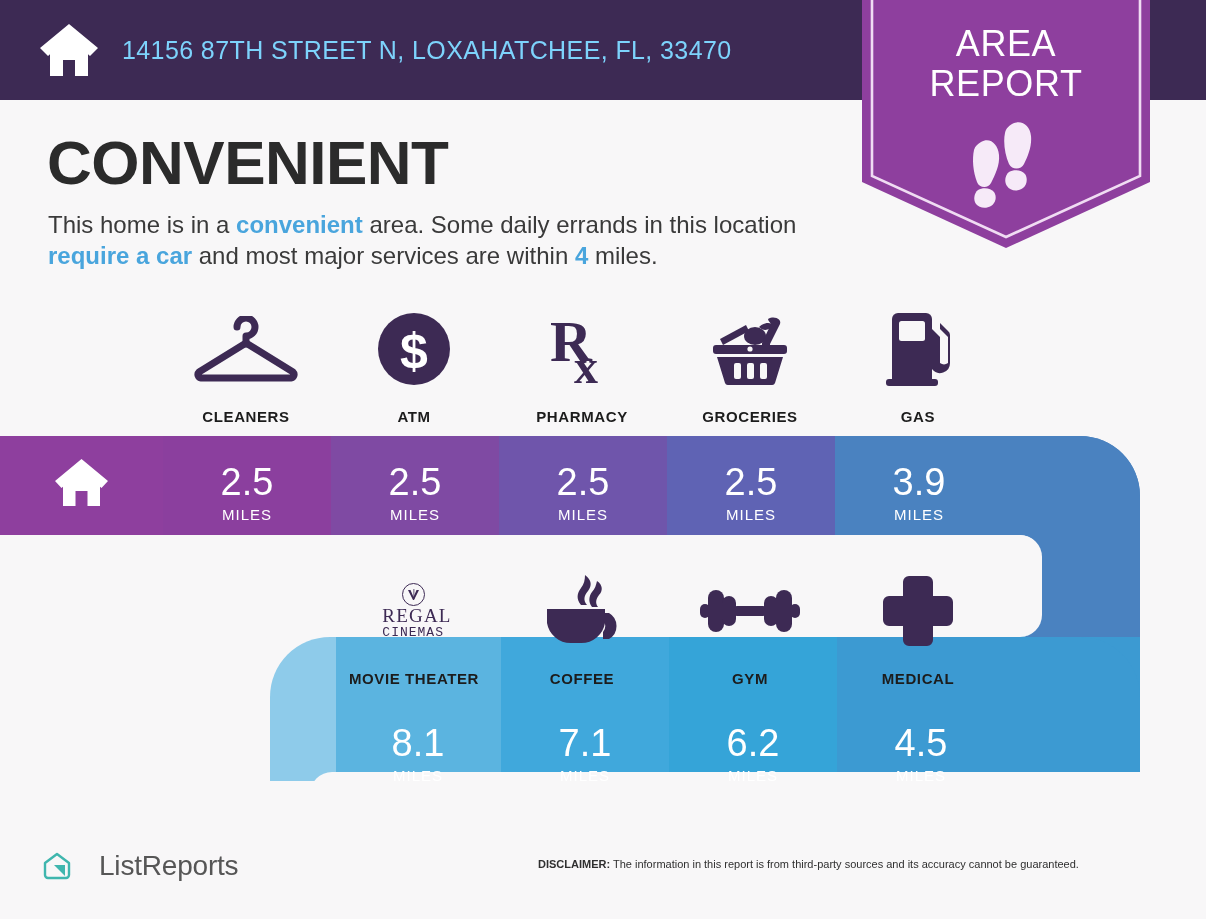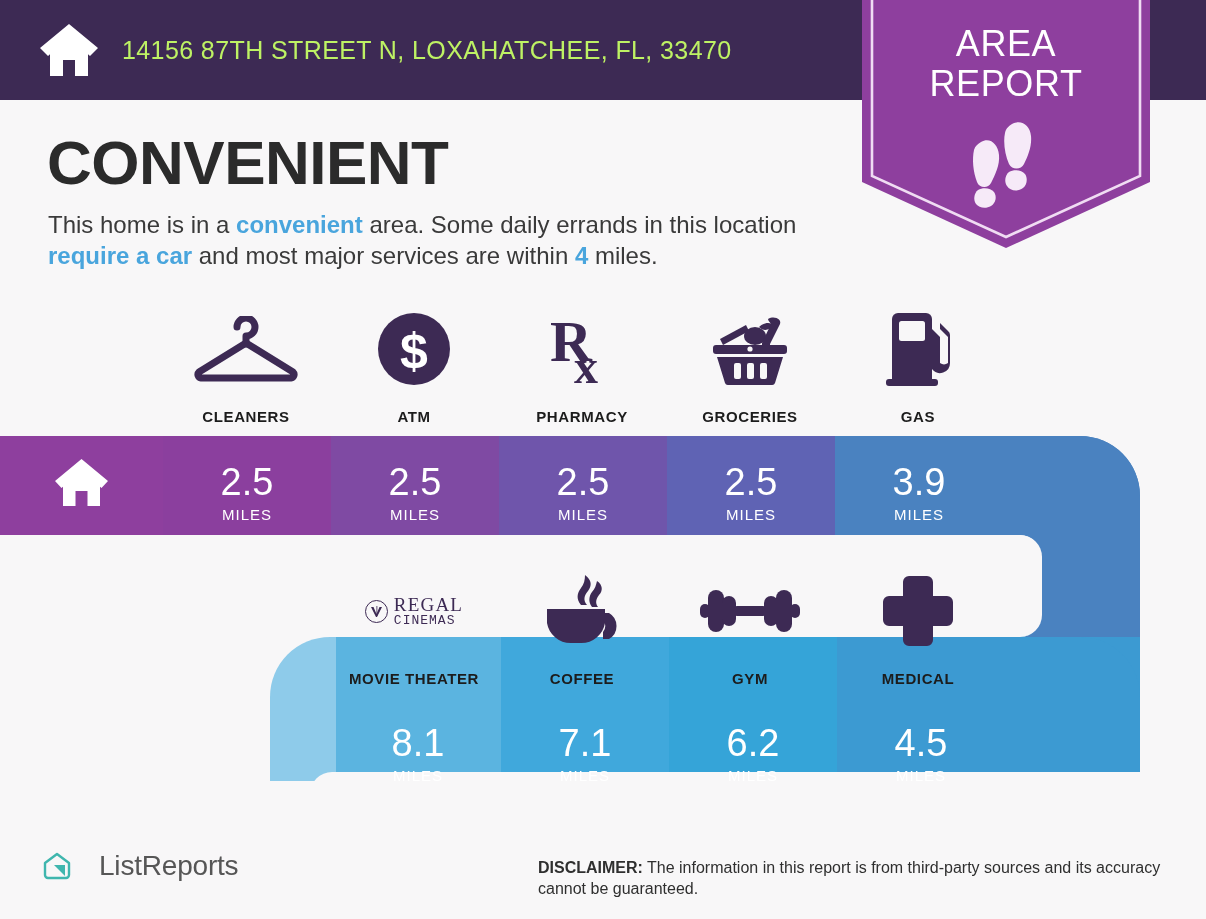--- a/index.html
+++ b/index.html
@@ -21,21 +21,21 @@
     position: absolute; left: 0; top: 0;
     width: 1206px; height: 100px;
     background: #3d2a54;
     display: flex; align-items: center;
   }
   #header-house {
     margin-left: 38px; width: 62px; height: 56px; flex: none;
   }
   #header-address {
     margin-left: 22px;
-    color: #bef264;
+    color: #7dd3fc;
     font-size: 25px;
     letter-spacing: 0.4px;
     font-weight: 400;
     white-space: nowrap;
   }
 
   
   #badge {
     position: absolute; left: 862px; top: 0;
     width: 288px; height: 248px;
@@ -129,29 +129,29 @@
   #logo-mark { width: 30px; height: 30px; flex: none; }
   #logo-text {
     margin-left: 27px;
     font-size: 28px;
     color: #565656;
     letter-spacing: -0.2px;
   }
   #disclaimer {
     position: absolute; left: 538px; top: 857px;
     width: 625px;
-    font-size: 16px;
+    font-size: 11px;
     line-height: 1.33;
     color: #2f2f2f;
     z-index: 5;
   }
   #disclaimer b { font-weight: bold; }
 
   
-  .regal { display: flex; align-items: center; }
+  .regal { display: flex; align-items: center; flex-direction: column; }
   .regal-circle {
     width: 23px; height: 23px; border-radius: 50%;
     border: 1.6px solid #3d2a54;
     display: flex; align-items: center; justify-content: center;
     flex: none;
   }
   .regal-words {
     margin-left: 6px;
     font-family: "Liberation Serif", serif;
     color: #3d2a54;

